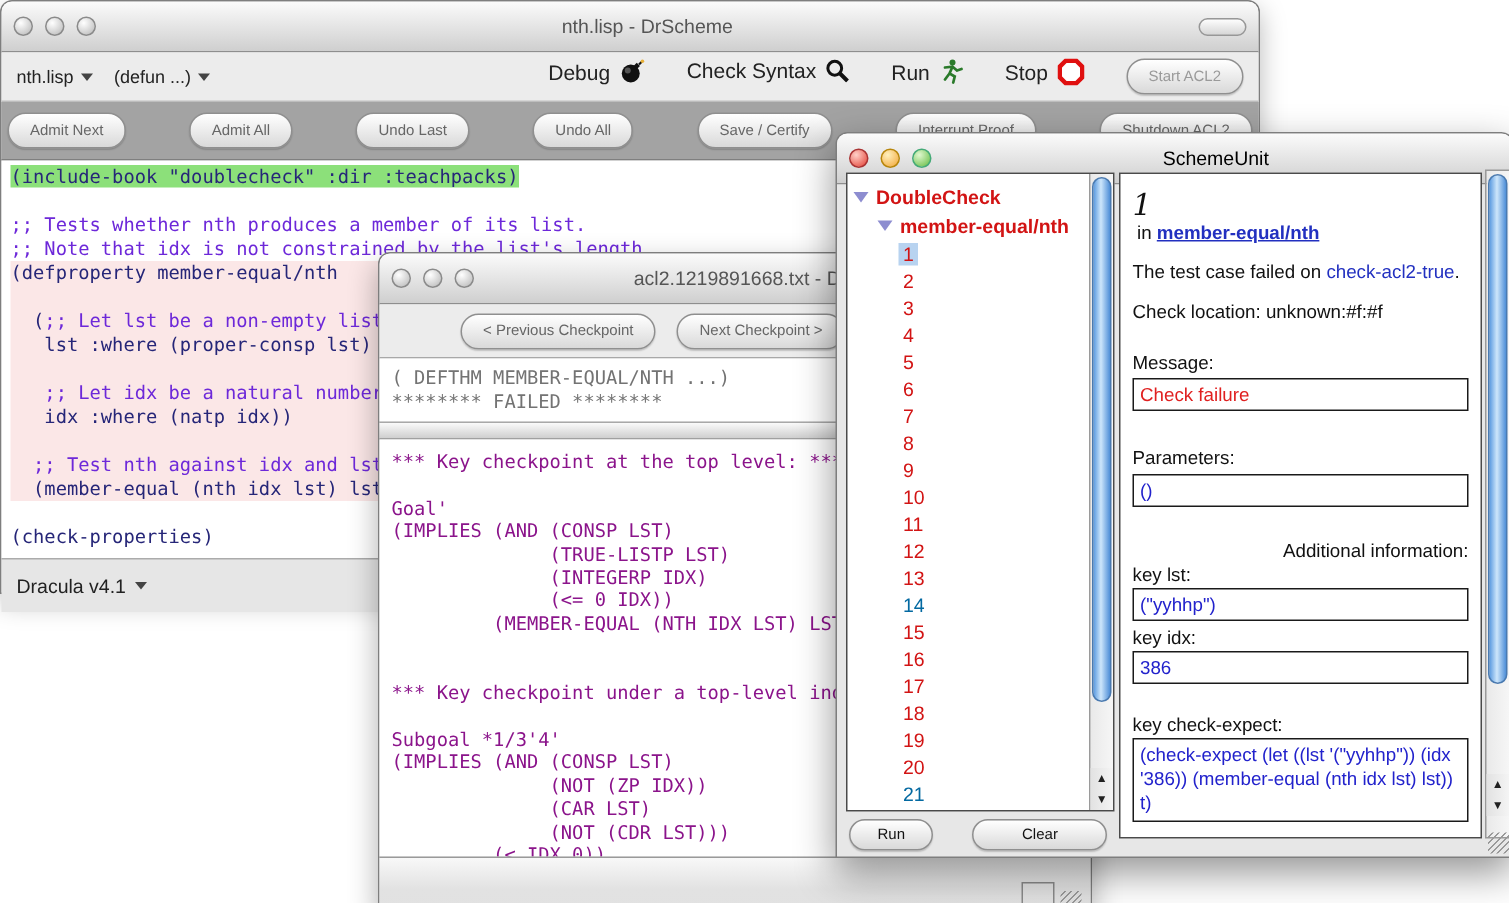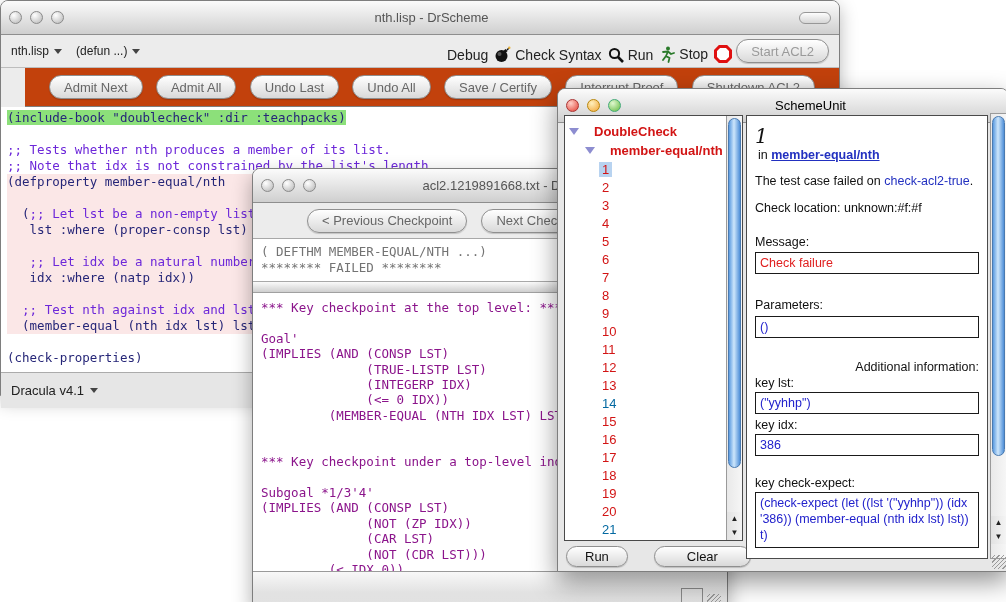--- a/index.html
+++ b/index.html
@@ -18,36 +18,36 @@
   .light.red    { border-color:#a33; background:radial-gradient(circle at 35% 30%, #ffd0c8, #e33e32); }
   .light.yellow { border-color:#b8860b; background:radial-gradient(circle at 35% 30%, #fff0bd, #f2a535); }
   .light.green  { border-color:#4a7; background:radial-gradient(circle at 35% 30%, #e0f8cf, #62ba3f); }
   .wtitle { flex:1; text-align:center; font-size:13px; color:#555; white-space:nowrap; overflow:hidden; }
   .wtitle.active { color:#000; }
   .toolbar-widget { width:32px; height:12px; border-radius:7px; border:1px solid #979797;
                     background:linear-gradient(#fdfdfd,#d6d6d6); }
 
   .pill { display:inline-flex; align-items:center; justify-content:center; height:24px;
           padding:0 14px; border-radius:13px; border:1px solid #8f8f8f; white-space:nowrap;
-          background:linear-gradient(#ffffff,#d9d9d9); font-size:13px; color:#666;
+          background:linear-gradient(#ffffff,#d9d9d9); font-size:10px; color:#666;
           box-shadow:0 1px 1px rgba(0,0,0,.18); }
   .pill.dark { color:#111; }
   .pill.disabled { color:#9a9a9a; }
 
   
   #main-win { left:0; top:0; width:840px; height:396px; box-shadow:0 6px 18px rgba(0,0,0,.28); z-index:1; }
   #main-row2 { height:33px; background:#ececec; border-bottom:1px solid #bdbdbd;
                display:flex; align-items:center; padding:0 10px; font-size:12px; color:#222; }
   .menu-drop { display:flex; align-items:center; gap:5px; margin-right:14px; cursor:default; }
   .tri-down { width:0; height:0; border-left:4px solid transparent; border-right:4px solid transparent;
               border-top:5px solid #444; }
-  #main-row2 .right { margin-left:auto; display:flex; align-items:flex-end; gap:4px; font-size:14px; }
+  #main-row2 .right { margin-left:auto; display:flex; align-items:flex-start; gap:28px; font-size:14px; }
   .tool-item { display:flex; align-items:center; gap:6px; }
-  #main-row3 { height:39px; background:#c2410c; border-bottom:1px solid #7f7f7f;
-               display:flex; align-items:center; justify-content:space-between; padding:0 24px;margin-left:24px; }
+  #main-row3 { height:39px; background:#a3a3a3; border-bottom:1px solid #7f7f7f;
+               display:flex; align-items:center; justify-content:space-between; padding:0 4px; }
   #code-area { height:265px; background:#fff; padding:3px 0 0 6px; overflow:hidden;
                font-family:"DejaVu Sans Mono", monospace; font-size:12.5px; line-height:16px; }
   .code-line { white-space:pre; min-height:16px; }
   .seg-code { color:#262678; }
   .seg-comment { color:#6d28d9; }
   .hl-green span { background:#8ce07a; }
   .pink-block { background:#fbe7e7; width:253px; }
   #main-status { height:36px; background:#e6e6e6; border-top:1px solid #ababab;
                  display:flex; align-items:center; padding:0 10px; font-size:13px; color:#222; gap:6px; }
 
@@ -67,21 +67,21 @@
   #acl2-growbox { position:absolute; right:24px; top:16px; width:22px; height:22px; border:1px solid #8a8a8a; }
   .grip { position:absolute; right:6px; top:22px; width:14px; height:14px;
           background:repeating-linear-gradient(-45deg, transparent 0 2px, #999 2px 3px); }
 
   
   #su-win { left:557px; top:88px; width:452px; height:484px; background:#e7e7e7;
             box-shadow:0 10px 26px rgba(0,0,0,.42); z-index:3; }
   #su-left { position:absolute; left:6px; top:26px; width:179px; height:426px; background:#fff;
              border:1px solid #4a4a4a; display:flex; }
   #su-tree { flex:1; padding-top:6px; overflow:hidden; font-size:13px; }
-  .tree-hdr { height:19px; display:flex; align-items:center; gap:13px; font-weight:bold; color:#d21414; white-space:nowrap; }
+  .tree-hdr { height:19px; display:flex; align-items:center; gap:3px; font-weight:bold; color:#d21414; white-space:nowrap; }
   .disc-tri { width:0; height:0; border-left:5px solid transparent; border-right:5px solid transparent;
               border-top:7px solid #8d8dd0; margin-right:2px; }
   .tree-case { height:18px; padding-left:34px; display:flex; align-items:center; }
   .case-label { padding:0 3px; font-size:13px; }
   .case-label.fail { color:#d21414; }
   .case-label.pass { color:#0369a1; }
   .case-label.selected { background:#b8d3f0; }
   .vscroll { width:16px; border-left:1px solid #9a9a9a; background:linear-gradient(to right,#e9e9e9,#f6f6f6);
              position:relative; }
   .vthumb { position:absolute; left:1px; width:13px; border-radius:7px; border:1px solid #4a7ab0;

